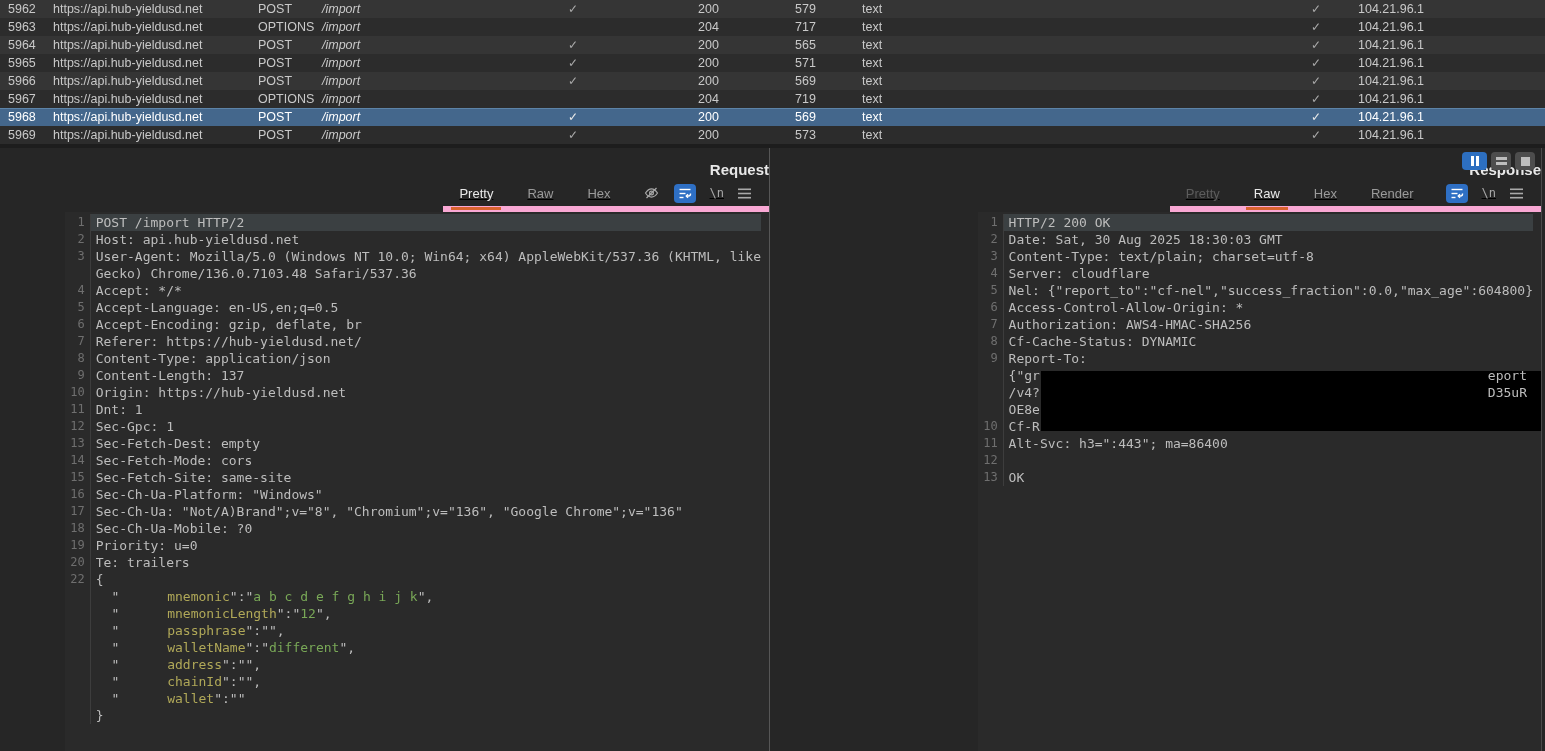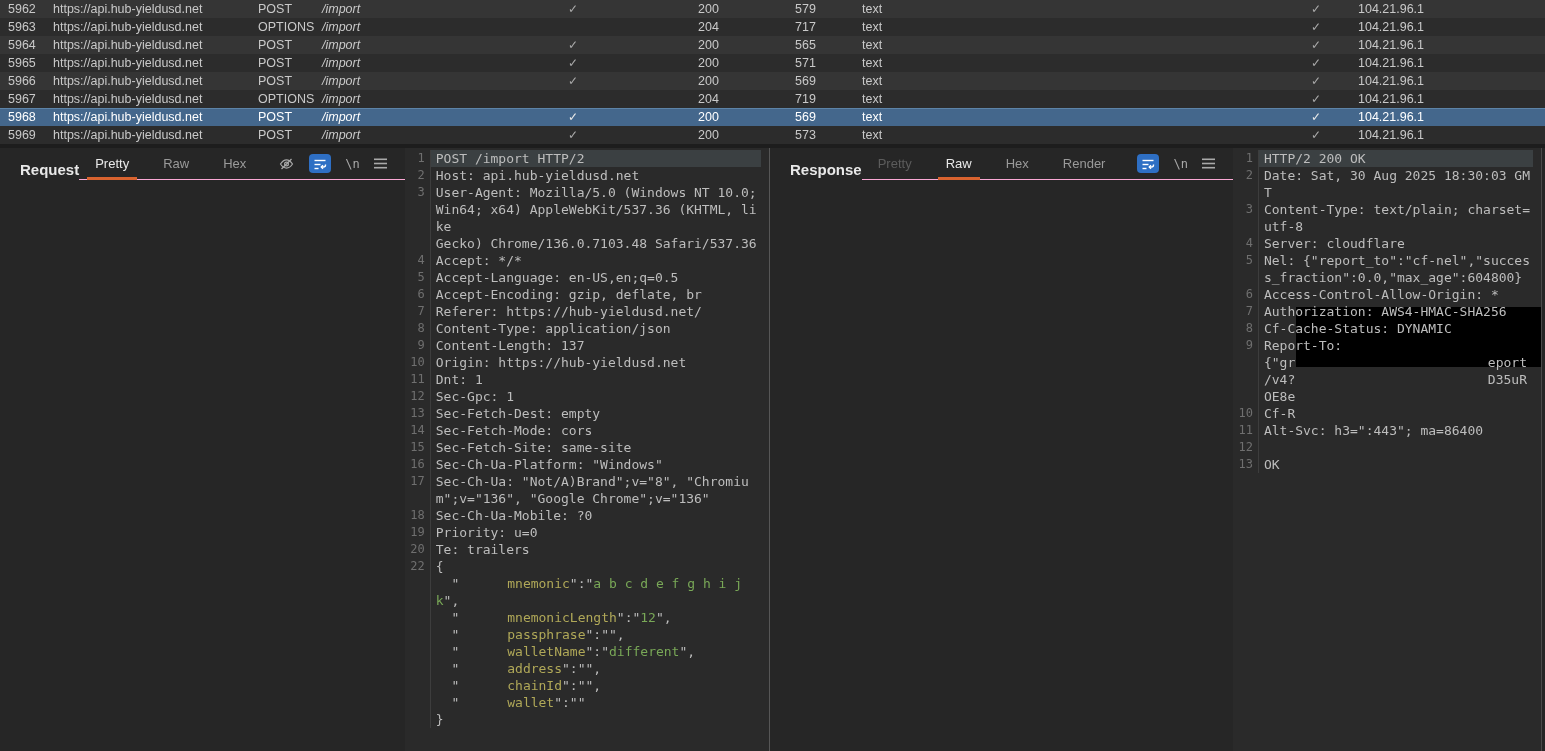--- a/index.html
+++ b/index.html
@@ -22,26 +22,26 @@
   .c-len    { left:795px; }
   .c-mime   { left:862px; }
   .c-chk2   { left:1311px; }
   .c-ip     { left:1358px; }
   .chk { color:#a8a8a8; font-size:12px; }
   .trow.sel .chk { color:#e8e8e8; }
   .table-gap { height:4px; background:#1d1d1d; }
 
   
   .panels { display:flex; height:603px; background:#262626; }
-  .panel { display:flex; flex-direction:row; position:relative; }
+  .panel { display:flex; flex-direction:column; position:relative;align-items:flex-end; }
   .panel.req { width:770px; border-right:1px solid #565656; }
   .panel.resp { flex:1; border-right:1px solid #4a4a4a; margin-right:3px; }
   .panel-head { padding:13px 0 2px 20px; font-size:15px; font-weight:bold; color:#e8e8e8; }
   .tabs { display:flex; align-items:center; height:32px; padding:0 10px 0 14px;
-          border-bottom:1px solid #f9a8d4; }
+          border-bottom:6px solid #f9a8d4;text-decoration:underline; }
   .tab { margin-right:30px; font-size:13px; color:#9a9a9a; position:relative; padding:8px 2px; }
   .tab.active { color:#e9e9e9; }
   .tab.active::after { content:""; position:absolute; left:-6px; right:-6px; bottom:-1px;
                        height:3px; background:#d9632f; }
   .tab.disabled { color:#5c5c5c; }
   .flex-spacer { flex:1; }
   .icon-row { display:flex; align-items:center; gap:14px; padding-right:8px; }
   .ibtn { display:flex; align-items:center; justify-content:center; }
   .wrap-btn { width:22px; height:19px; background:#2e6fc4; border-radius:4px; }
   .nl-icon { color:#a9a9a9; font:12px "DejaVu Sans Mono", monospace; }

